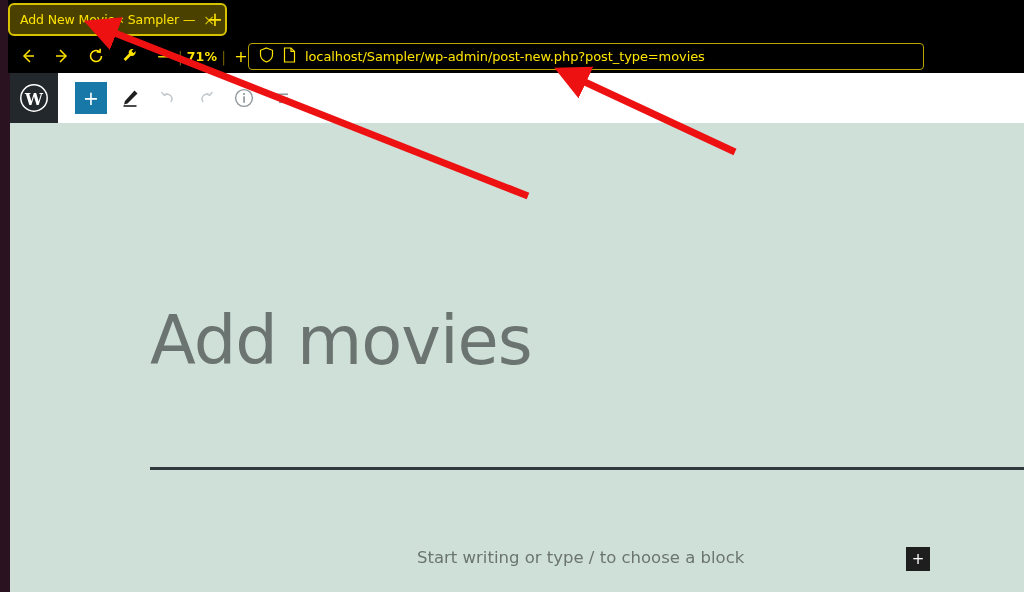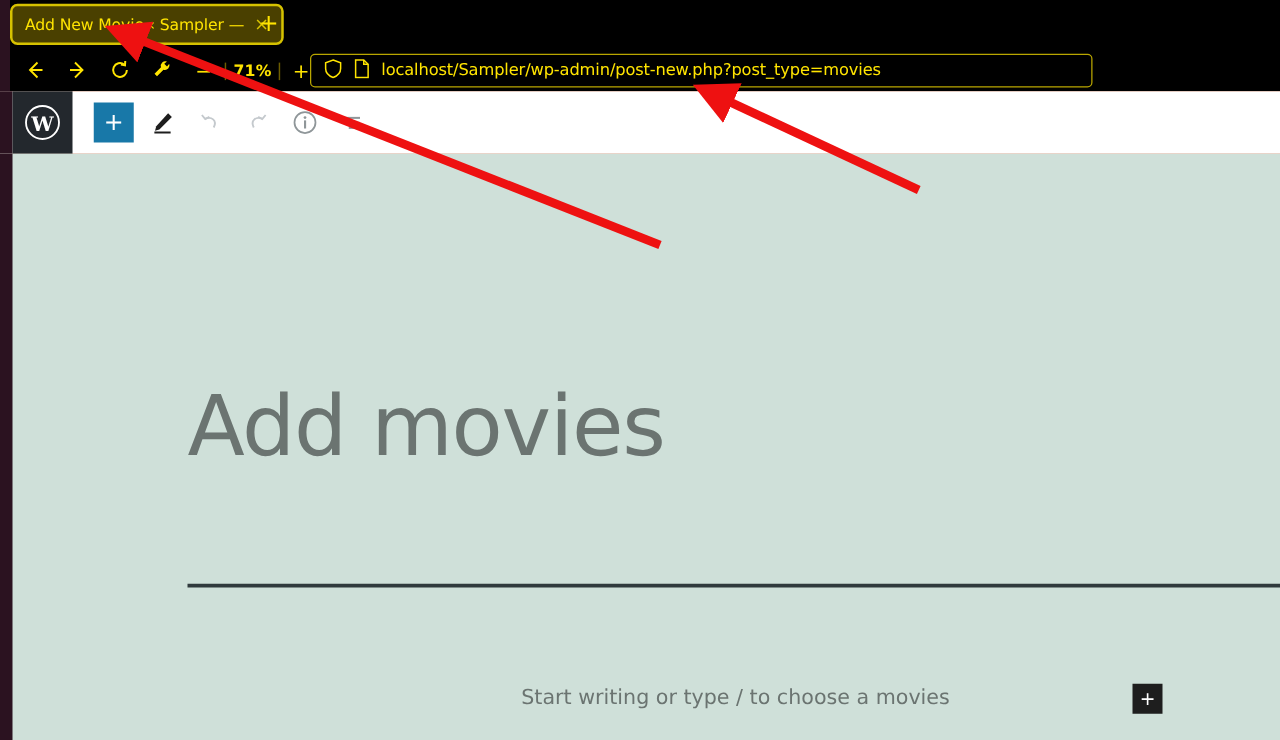--- a/index.html
+++ b/index.html
@@ -2,21 +2,21 @@
 <html><head>
 <meta charset="utf-8">
 <style>
   * { box-sizing: border-box; margin: 0; padding: 0; }
   html, body {
     width: 1024px; height: 592px;
     background: #000;
     font-family: "DejaVu Sans", sans-serif;
     overflow: hidden;
   }
-  #screen { position: relative; width: 1024px; height: 592px; background: #c2410c; }
+  #screen { position: relative; width: 1024px; height: 592px; background: #a3a3a3; }
 
   
   .chrome { position: absolute; left: 0; top: 0; width: 1024px; height: 73px; background: #000000; }
   .chrome-left-edge { position: absolute; left: 0; top: 0; width: 8px; height: 73px; background: #2b1220; }
 
   
   .tabstrip { position: absolute; left: 0; top: 0; width: 1024px; height: 40px; }
   .tab {
     position: absolute; left: 8px; top: 3px; height: 33px;
     display: flex; align-items: center; gap: 6px;
@@ -43,21 +43,21 @@
     color: #ffe400; font-size: 17px; line-height: 28px; text-align: center;
   }
   .nav-btn.first { margin-left: 14px; }
   .nav-btn svg { display: block; margin: 4px auto 0; }
   .zoomgroup { display: flex; align-items: center; color: #ffe400; margin-left: 8px; }
   .zoom-btn { width: 22px; text-align: center; font-size: 16px; color: #ffe400; }
   .zoom-sep { color: #6d5d00; padding: 0 4px; font-size: 14px; }
   .zoom-level { font-size: 12.5px; color: #ffe400; font-weight: bold; letter-spacing: 0.2px; }
   .urlbar {
     position: absolute; left: 248px; top: 43px;
-    width: 626px; height: 27px;
+    width: 676px; height: 27px;
     border: 1px solid #b9a600; border-radius: 4px;
     display: flex; align-items: center; gap: 9px;
     padding: 0 10px;
     background: #000;
   }
   .url-text { color: #ffe400; font-size: 13px; letter-spacing: -0.1px; }
 
   
   .wp-header { position: absolute; left: 0; top: 73px; width: 1024px; height: 50px; background: #ffffff; }
   .wp-left-edge-top { position: absolute; left: 0; top: 73px; width: 10px; height: 50px; background: #2b1220; }
@@ -203,21 +203,21 @@
           <rect x="4" y="5.5" width="13" height="1.6" fill="#8f9699"></rect>
           <rect x="8" y="9.5" width="9" height="1.6" fill="#8f9699"></rect>
           <rect x="8" y="13.5" width="6" height="1.6" fill="#8f9699"></rect>
         </svg>
     </div>
   </div>
 
   <div class="canvas">
     <div class="post-title">Add movies</div>
     <div class="title-rule"></div>
-    <div class="body-placeholder">Start writing or type / to choose a movies</div>
+    <div class="body-placeholder">Start writing or type / to choose a block</div>
     <div class="block-inserter">+</div>
   </div>
   <div class="canvas-left-edge"></div>
 
   <svg class="annotations">
     <defs>
       <marker id="ah" markerWidth="5" markerHeight="5" refX="2.2" refY="2.5" orient="auto">
         <path d="M0,0 L5,2.5 L0,5 Z" fill="#ee1111"></path>
       </marker>
     </defs>

